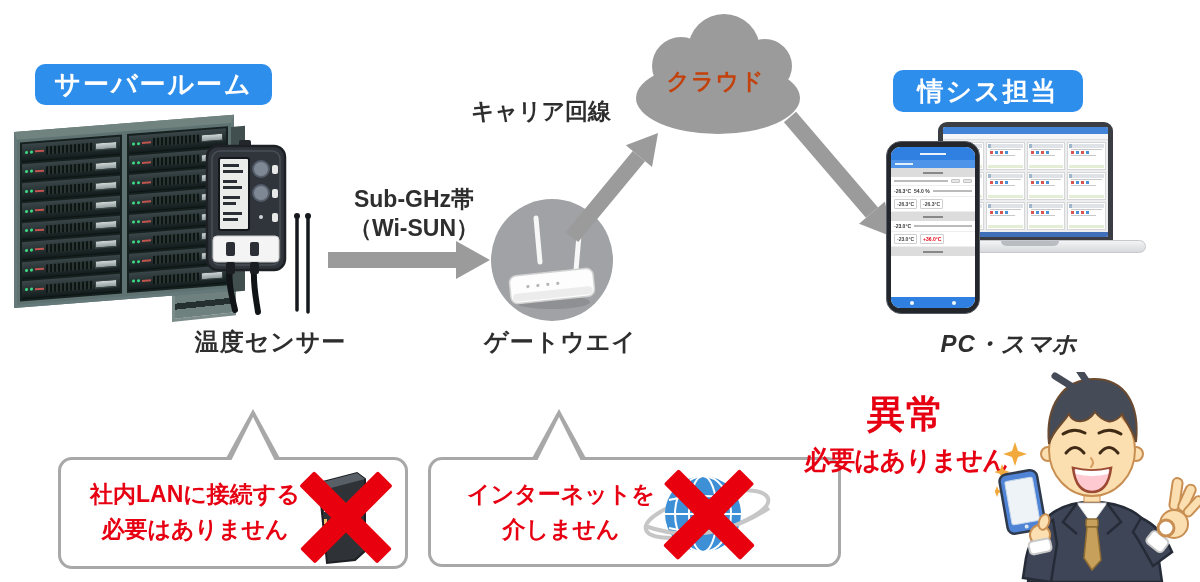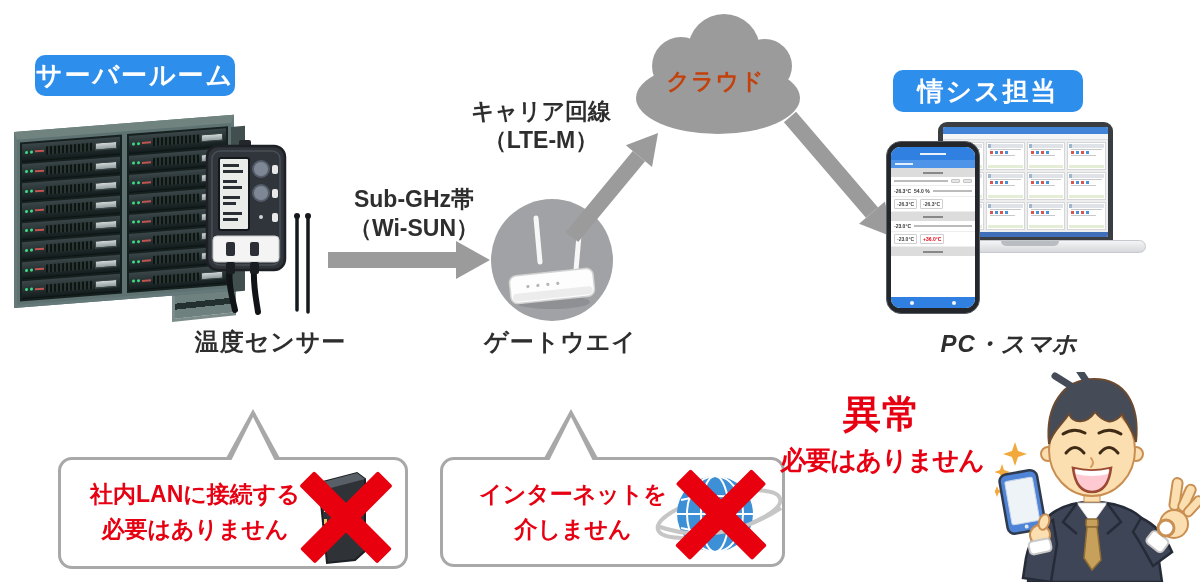--- a/index.html
+++ b/index.html
@@ -9,21 +9,21 @@
     font-family:"Liberation Sans","DejaVu Sans",sans-serif;
   }
   .abs { position:absolute; }
 
   
   .badge {
     background:#2e8eec; color:#fff; border-radius:10px;
     display:flex; align-items:center; justify-content:center;
     font-weight:800; font-size:26px; letter-spacing:2px;
   }
-  #badge-server { left:35px; top:55px; width:200px; height:41px; }
+  #badge-server { left:35px; top:64px; width:237px; height:41px; }
   #badge-itstaff { left:893px; top:70px; width:190px; height:42px; }
 
   
   .node-label {
     color:#2e2e2e; font-weight:800; font-size:24px; text-align:center; letter-spacing:1px;
   }
   #lbl-sensor  { left:188px; top:326px; width:165px; }
   #lbl-gateway { left:478px; top:326px; width:165px; }
   #lbl-devices { left:925px; top:328px; width:168px;font-style:italic; }
   #lbl-cloud   { left:653px; top:66px; width:125px; color:#c2410c; font-size:23px; }
@@ -114,32 +114,32 @@
   
   .callout {
     background:#fff; border:3px solid #a8a8a8; border-radius:14px;padding-left:24px;
   }
   .callout .spike-out, .callout .spike-in { position:absolute; width:0; height:0; }
   .spike-out { top:-51px; border-left:28px solid transparent; border-right:28px solid transparent; border-bottom:51px solid #a8a8a8; }
   .spike-in  { top:-43px; border-left:23px solid transparent; border-right:23px solid transparent; border-bottom:46px solid #fff; }
   #callout-lan { left:58px; top:457px; width:350px; height:112px; }
   #callout-lan .spike-out { left:164px; }
   #callout-lan .spike-in  { left:169px; }
-  #callout-net { left:440px; top:457px; width:345px; height:110px; }
+  #callout-net { left:428px; top:457px; width:413px; height:110px; }
   #callout-net .spike-out { left:100px; }
   #callout-net .spike-in  { left:105px; }
   .callout .txt {
     position:absolute; color:#e60012; font-weight:800; font-size:23px;
     text-align:center; line-height:35px;
   }
   #callout-lan .txt { left:8px; top:17px; width:252px; }
   #callout-net .txt { left:10px; top:17px; width:240px; }
 
   
-  #alert-msg { left:775px; top:389px; width:214px; text-align:center; color:#e60012; font-weight:800; }
+  #alert-msg { left:799px; top:389px; width:214px; text-align:center; color:#e60012; font-weight:800; }
   #alert-msg .l1 { display:flex; align-items:baseline; justify-content:center; }
   #alert-msg .big { font-size:38px; font-weight:900; letter-spacing:1px; }
   #alert-msg .mid { font-size:25px; }
   #alert-msg .l2 { font-size:26px; margin-top:3px; letter-spacing:-1px; }
 </style>
 </head>
 <body>
 
 <div class="abs badge" id="badge-server">
   <span>サーバールーム</span>
@@ -329,21 +329,20 @@
     <circle cx="38" cy="86" r="1.6" fill="#b5b5b5"></circle>
       <circle cx="48" cy="86" r="1.6" fill="#b5b5b5"></circle>
     <circle cx="58" cy="86" r="1.6" fill="#b5b5b5"></circle>
       <circle cx="68" cy="86" r="1.6" fill="#b5b5b5"></circle>
   </g>
 </svg>
 <div class="abs node-label" id="lbl-gateway">ゲートウエイ</div>
 
 <div class="abs link-label" id="lbl-carrier">
   <div>キャリア回線</div>
-  <div>（LTE-M）</div>
 </div>
 <svg class="abs" style="left:550px;top:115px;overflow:visible" width="130" height="135">
   <g transform="translate(22,122) rotate(-50.4)" fill="#9b9b9b">
     <rect x="0" y="-8" width="105" height="16"></rect>
     <polygon points="105,-17 135,0 105,17"></polygon>
   </g>
 </svg>
 
 <svg class="abs" style="left:632px;top:8px" width="170" height="128" viewBox="0 0 170 128">
   <g fill="#9b9b9b">

